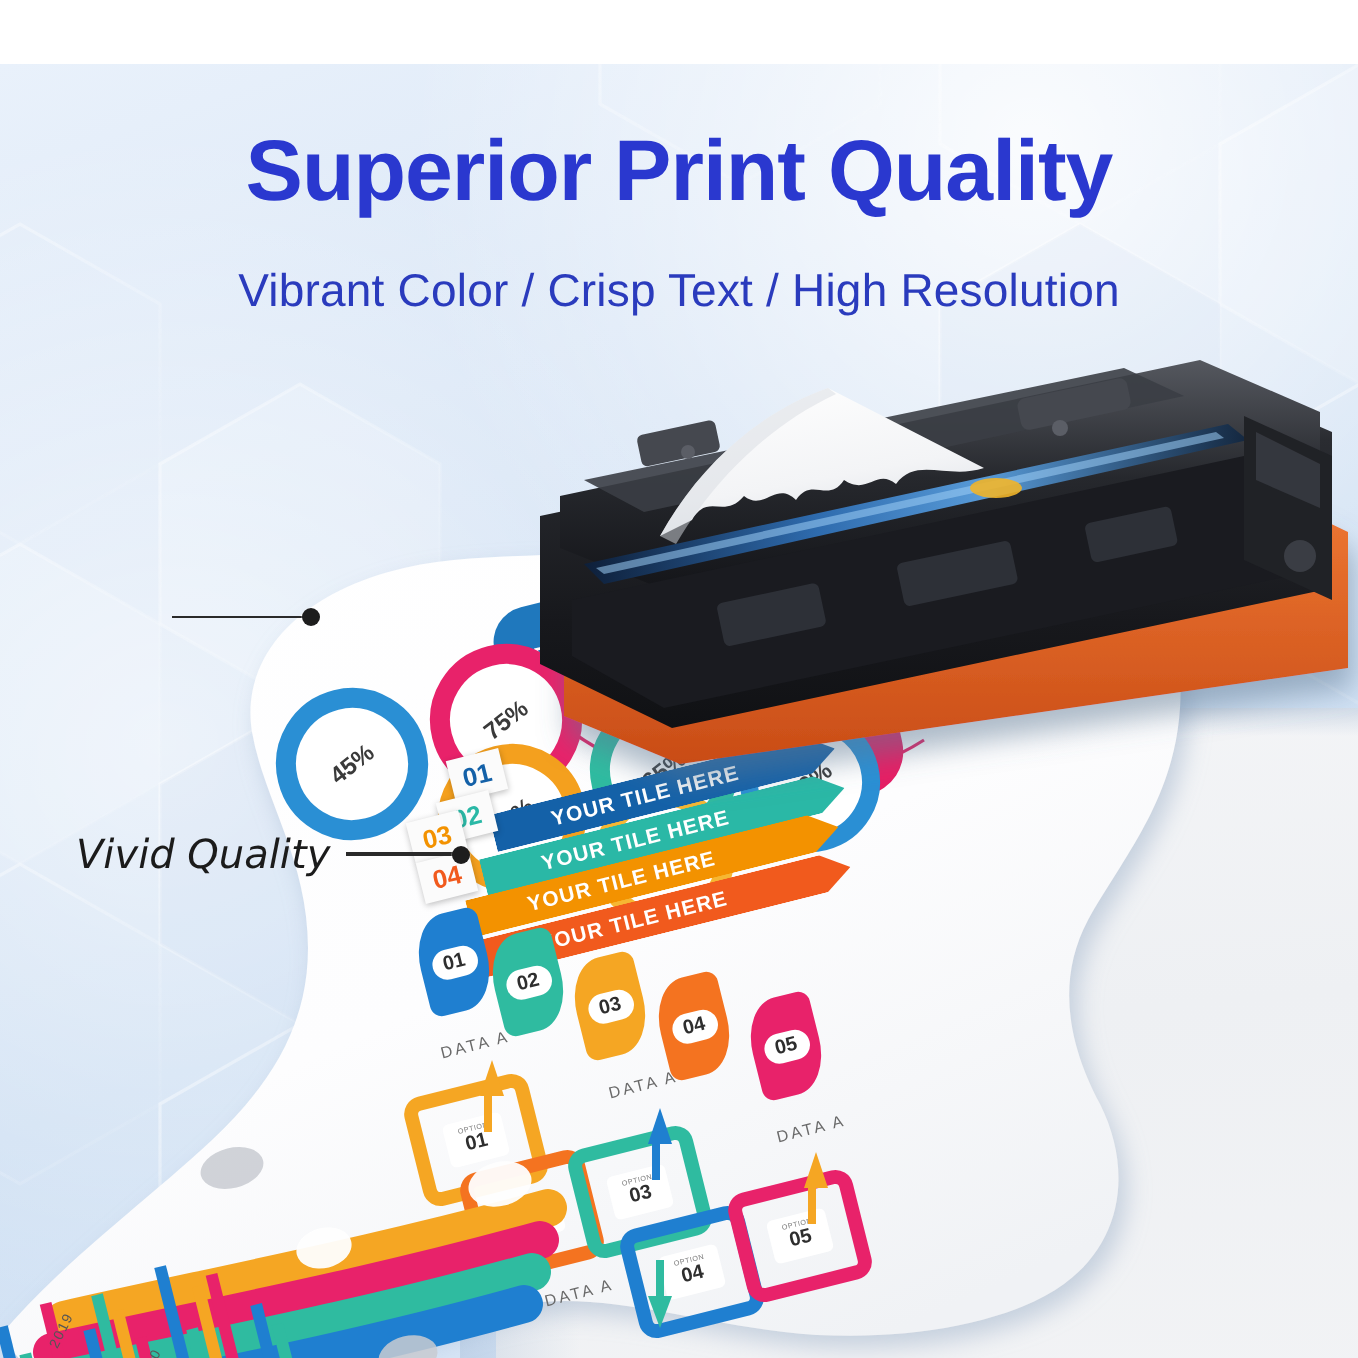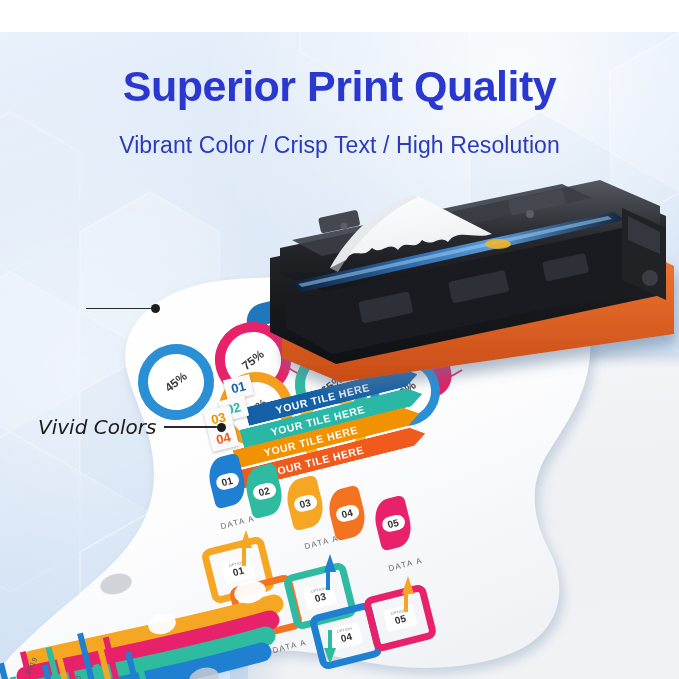--- a/index.html
+++ b/index.html
@@ -476,18 +476,18 @@
       <path fill="#d7dbe1" opacity=".5" d="M68 86 C88 50 118 24 152 12 L156 15 C124 30 96 56 76 90 Z"></path>
       <ellipse cx="236" cy="62" rx="13" ry="5" fill="#f0b429" opacity=".9"></ellipse>
     </svg>
   </div>
 
   <div class="callout" id="callout-clear">
     <span class="cline"></span>
     <span class="cdot"></span>
   </div>
   <div class="callout" id="callout-vivid">
-    <span class="ctext">Vivid Colors</span>
+    <span class="ctext">Vivid Quality</span>
     <span class="cline"></span>
     <span class="cdot"></span>
   </div>
 
 </div>
 
 </body></html>

